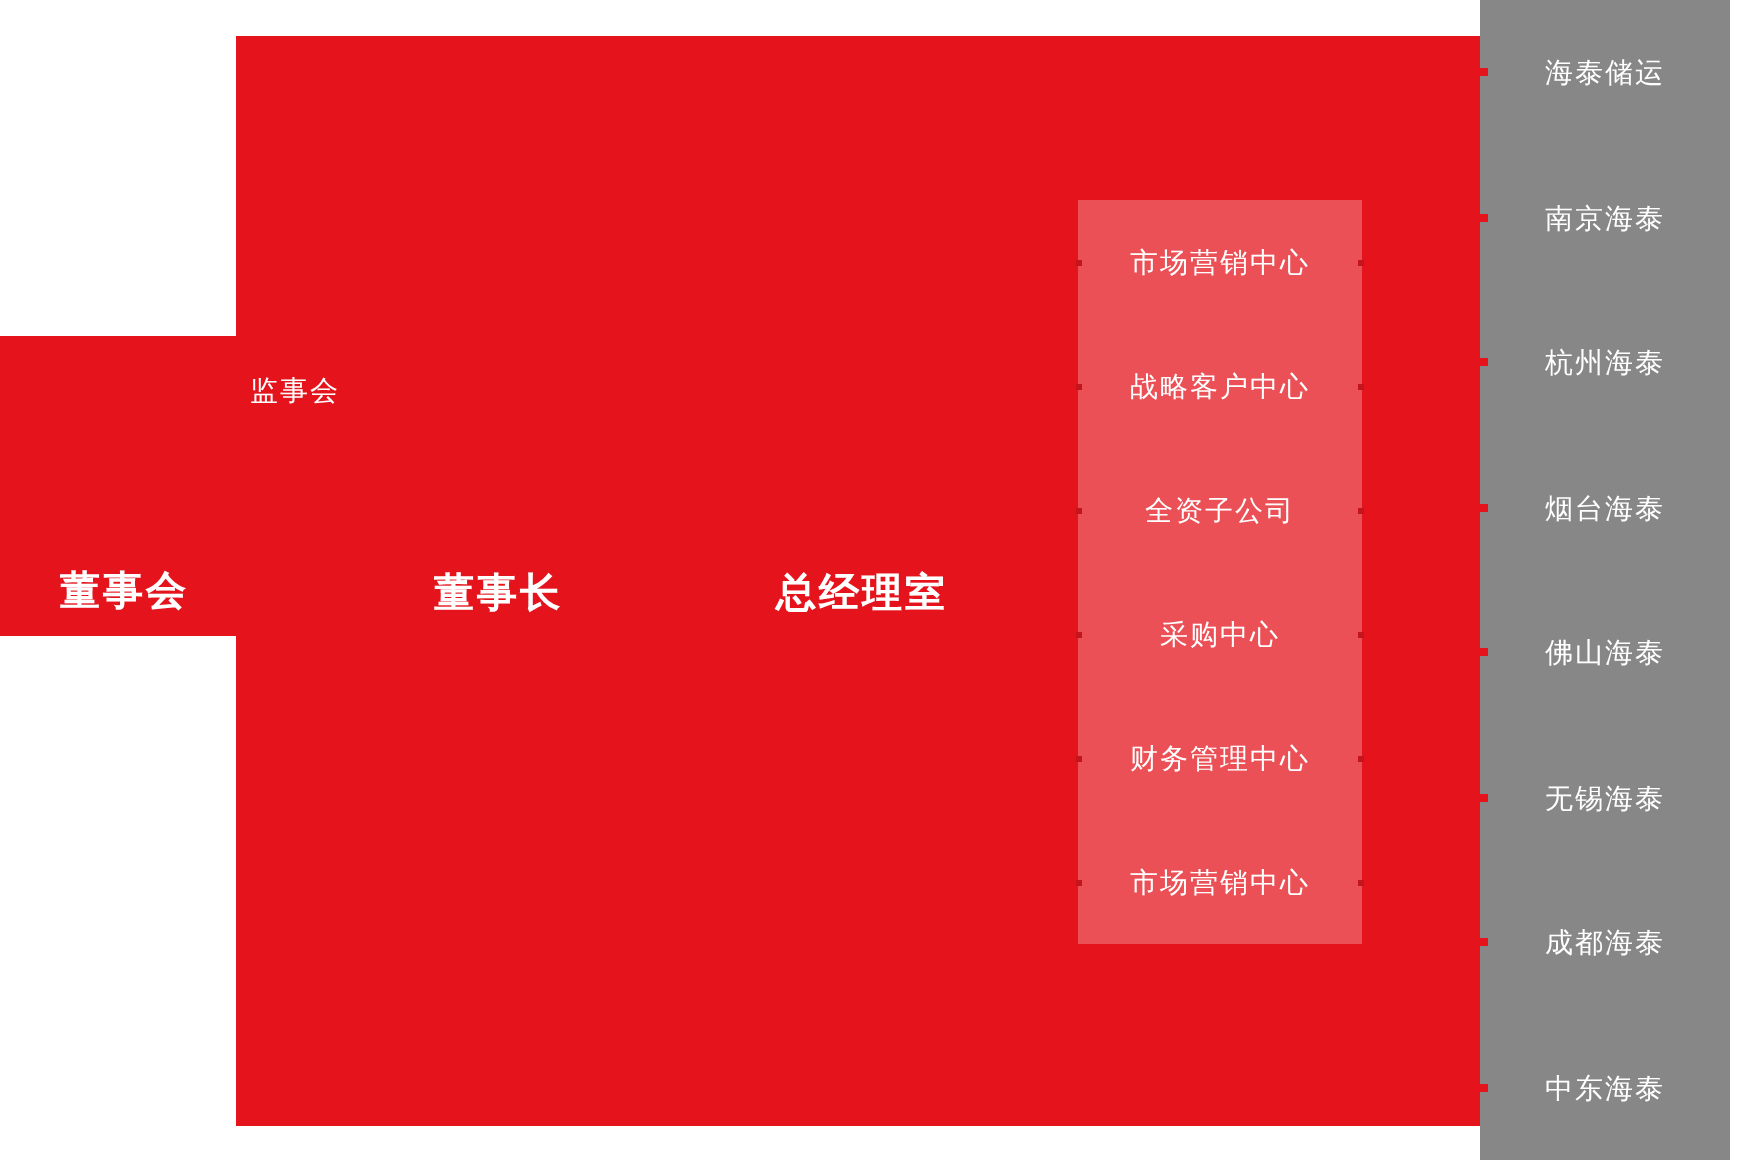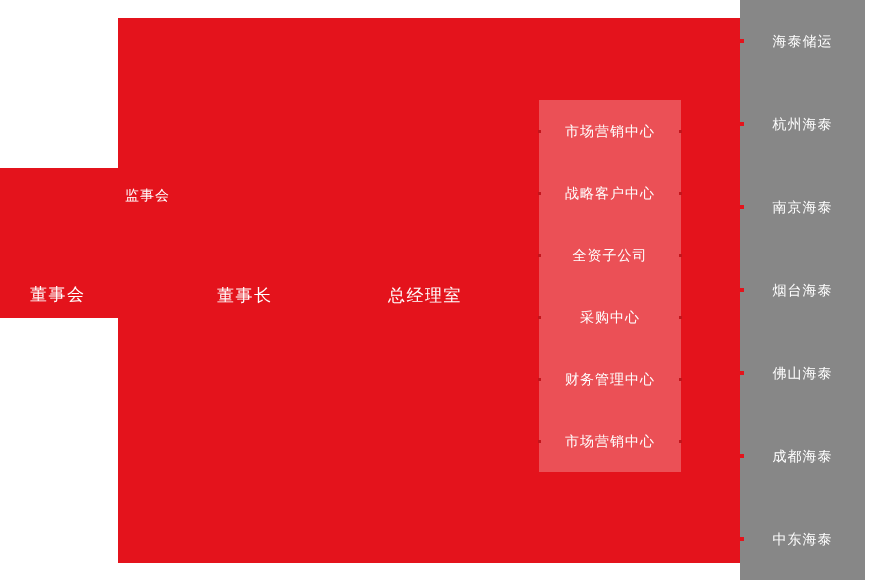--- a/index.html
+++ b/index.html
@@ -33,22 +33,22 @@
     left: 118px;
     top: 18px;
     width: 622px;
     height: 545px;
   }
 
   
   .red-label {
     position: absolute;
     color: #ffffff;
-    font-size: 17px;
-    font-weight: normal;
+    font-size: 20px;
+    font-weight: bold;
     letter-spacing: 1.5px;
     white-space: nowrap;
     line-height: 1;
   }
   #label-board      { left: 30px;  top: 286px; }
   #label-supervisor { left: 125px; top: 188px; font-weight: normal; letter-spacing: 1px; font-size: 14px; }
   #label-chairman   { left: 217px; top: 287px; }
   #label-gm-office  { left: 388px; top: 287px; }
 
   
@@ -183,38 +183,42 @@
   <div id="subsidiary-sidebar">
 
     <div class="sub-row">
       <span class="sub-dot"></span>
       <span class="sub-label">海泰储运</span>
     </div>
 
 
     <div class="sub-row">
       <span class="sub-dot"></span>
+      <span class="sub-label">南京海泰</span>
+    </div>
+
+    <div class="sub-row">
+      <span class="sub-dot"></span>
       <span class="sub-label">杭州海泰</span>
     </div>
 
     <div class="sub-row">
       <span class="sub-dot"></span>
-      <span class="sub-label">南京海泰</span>
-    </div>
-
-    <div class="sub-row">
-      <span class="sub-dot"></span>
       <span class="sub-label">烟台海泰</span>
     </div>
 
     <div class="sub-row">
       <span class="sub-dot"></span>
       <span class="sub-label">佛山海泰</span>
     </div>
 
+    <div class="sub-row">
+      <span class="sub-dot"></span>
+      <span class="sub-label">无锡海泰</span>
+    </div>
 
     <div class="sub-row">
       <span class="sub-dot"></span>
       <span class="sub-label">成都海泰</span>
     </div>
 
 
     <div class="sub-row">
       <span class="sub-dot"></span>
       <span class="sub-label">中东海泰</span>

